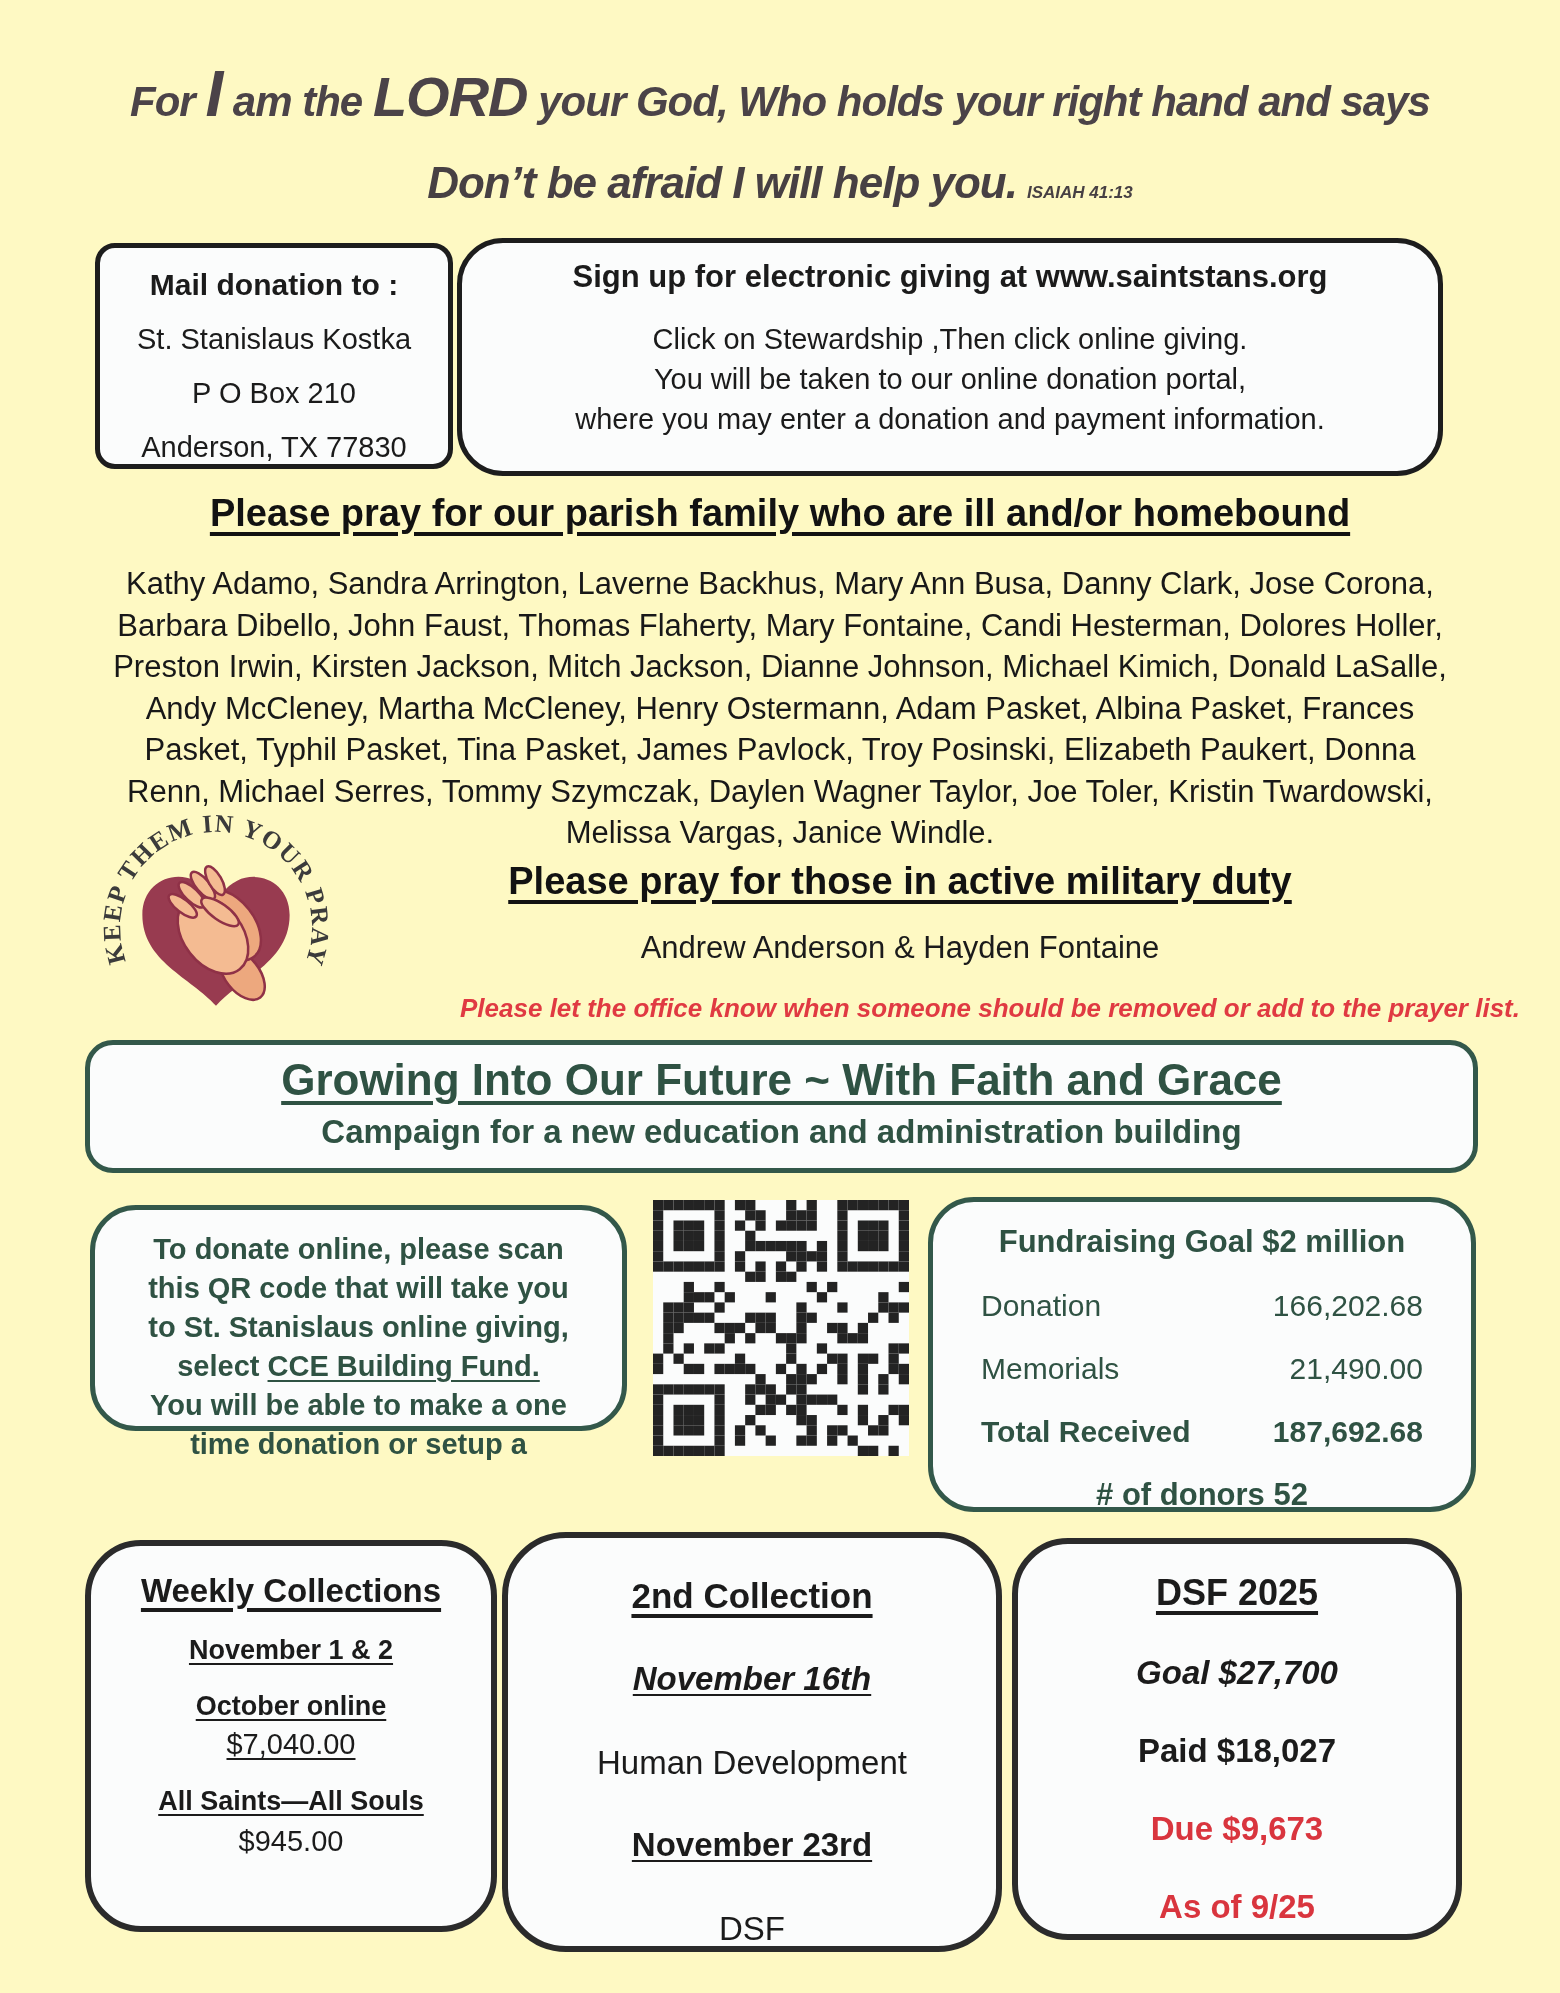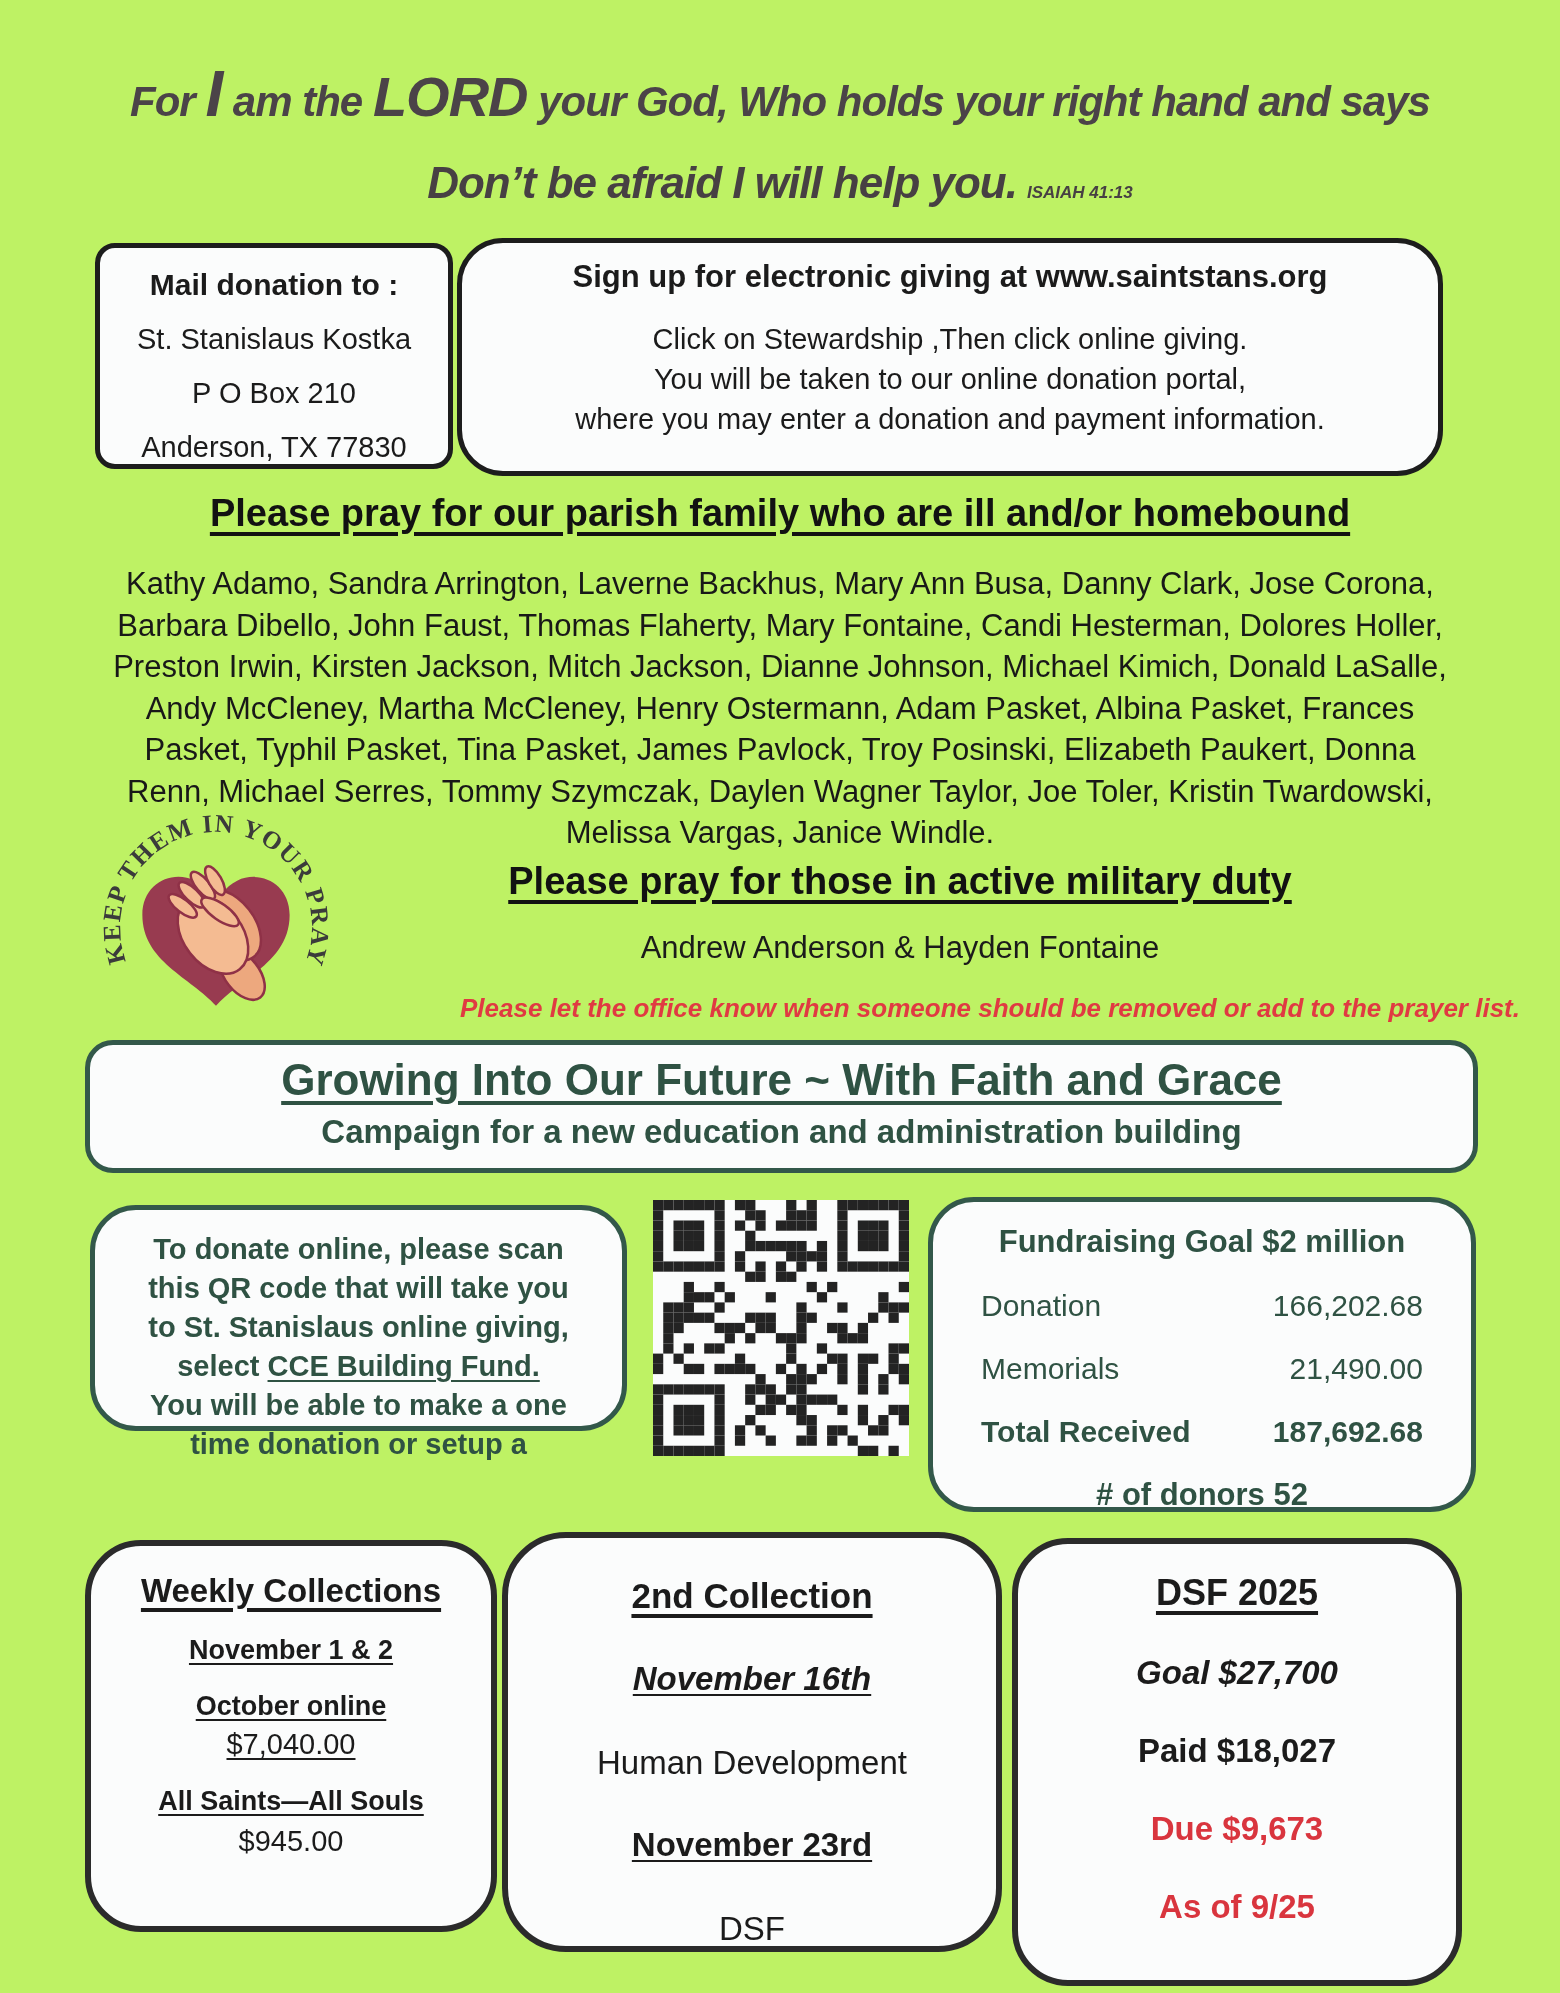--- a/index.html
+++ b/index.html
@@ -1,19 +1,19 @@
 <!DOCTYPE html>
 <html><head>
 <meta charset="utf-8">
 <style>
   * { margin:0; padding:0; box-sizing:border-box; }
   body { background:#e8eaea; font-family:"Liberation Sans", sans-serif; }
   .page {
     position:relative; width:1560px; height:1993px; margin:0 auto;
-    background:#bef264; color:#1b1b1b; overflow:hidden;
+    background:#fef9c3; color:#1b1b1b; overflow:hidden;
   }
   
   .quote1 {
     position:absolute; top:78px; left:0; right:0; text-align:center;
     font-style:italic; font-weight:bold; color:#4b4348; font-size:42px; letter-spacing:-1px;
   }
   .quote1 .big-i { font-size:64px; line-height:0; }
   .quote1 .big-lord { font-size:56px; line-height:0; }
   .quote2 {
     position:absolute; top:158px; left:0; right:0; text-align:center;
@@ -86,21 +86,21 @@
   .bottom-box { border:6px solid #2b2b2b; text-align:center; }
   .weekly-box { left:85px; top:1540px; width:412px; height:392px; border-radius:56px; padding-top:26px; }
   .weekly-box .title { font-size:33px; font-weight:bold; }
   .wk-label { font-size:27px; font-weight:bold; margin-top:25px; }
   .wk-value { font-size:29px; margin-top:18px; }
   .second-box { left:502px; top:1532px; width:500px; height:420px; border-radius:64px; padding-top:38px; }
   .second-box .title { font-size:35px; font-weight:bold;text-align:center; }
   .sc-date { font-size:33px; font-weight:bold; margin-top:44px; }
   .sc-date.it { font-style:italic; }
   .sc-name { font-size:33px; margin-top:46px; }
-  .dsf-box { left:1012px; top:1538px; width:450px; height:448px; border-radius:56px; padding-top:28px; }
+  .dsf-box { left:1012px; top:1538px; width:450px; height:402px; border-radius:56px; padding-top:28px; }
   .dsf-box .title { font-size:36px; font-weight:bold; }
   .dsf-line { font-size:33px; font-weight:bold; margin-top:40px; }
   .dsf-line.it { font-style:italic; }
   .dsf-line.red { color:#d9353e; }
 </style>
 </head>
 <body>
 
 <div class="page">
 

